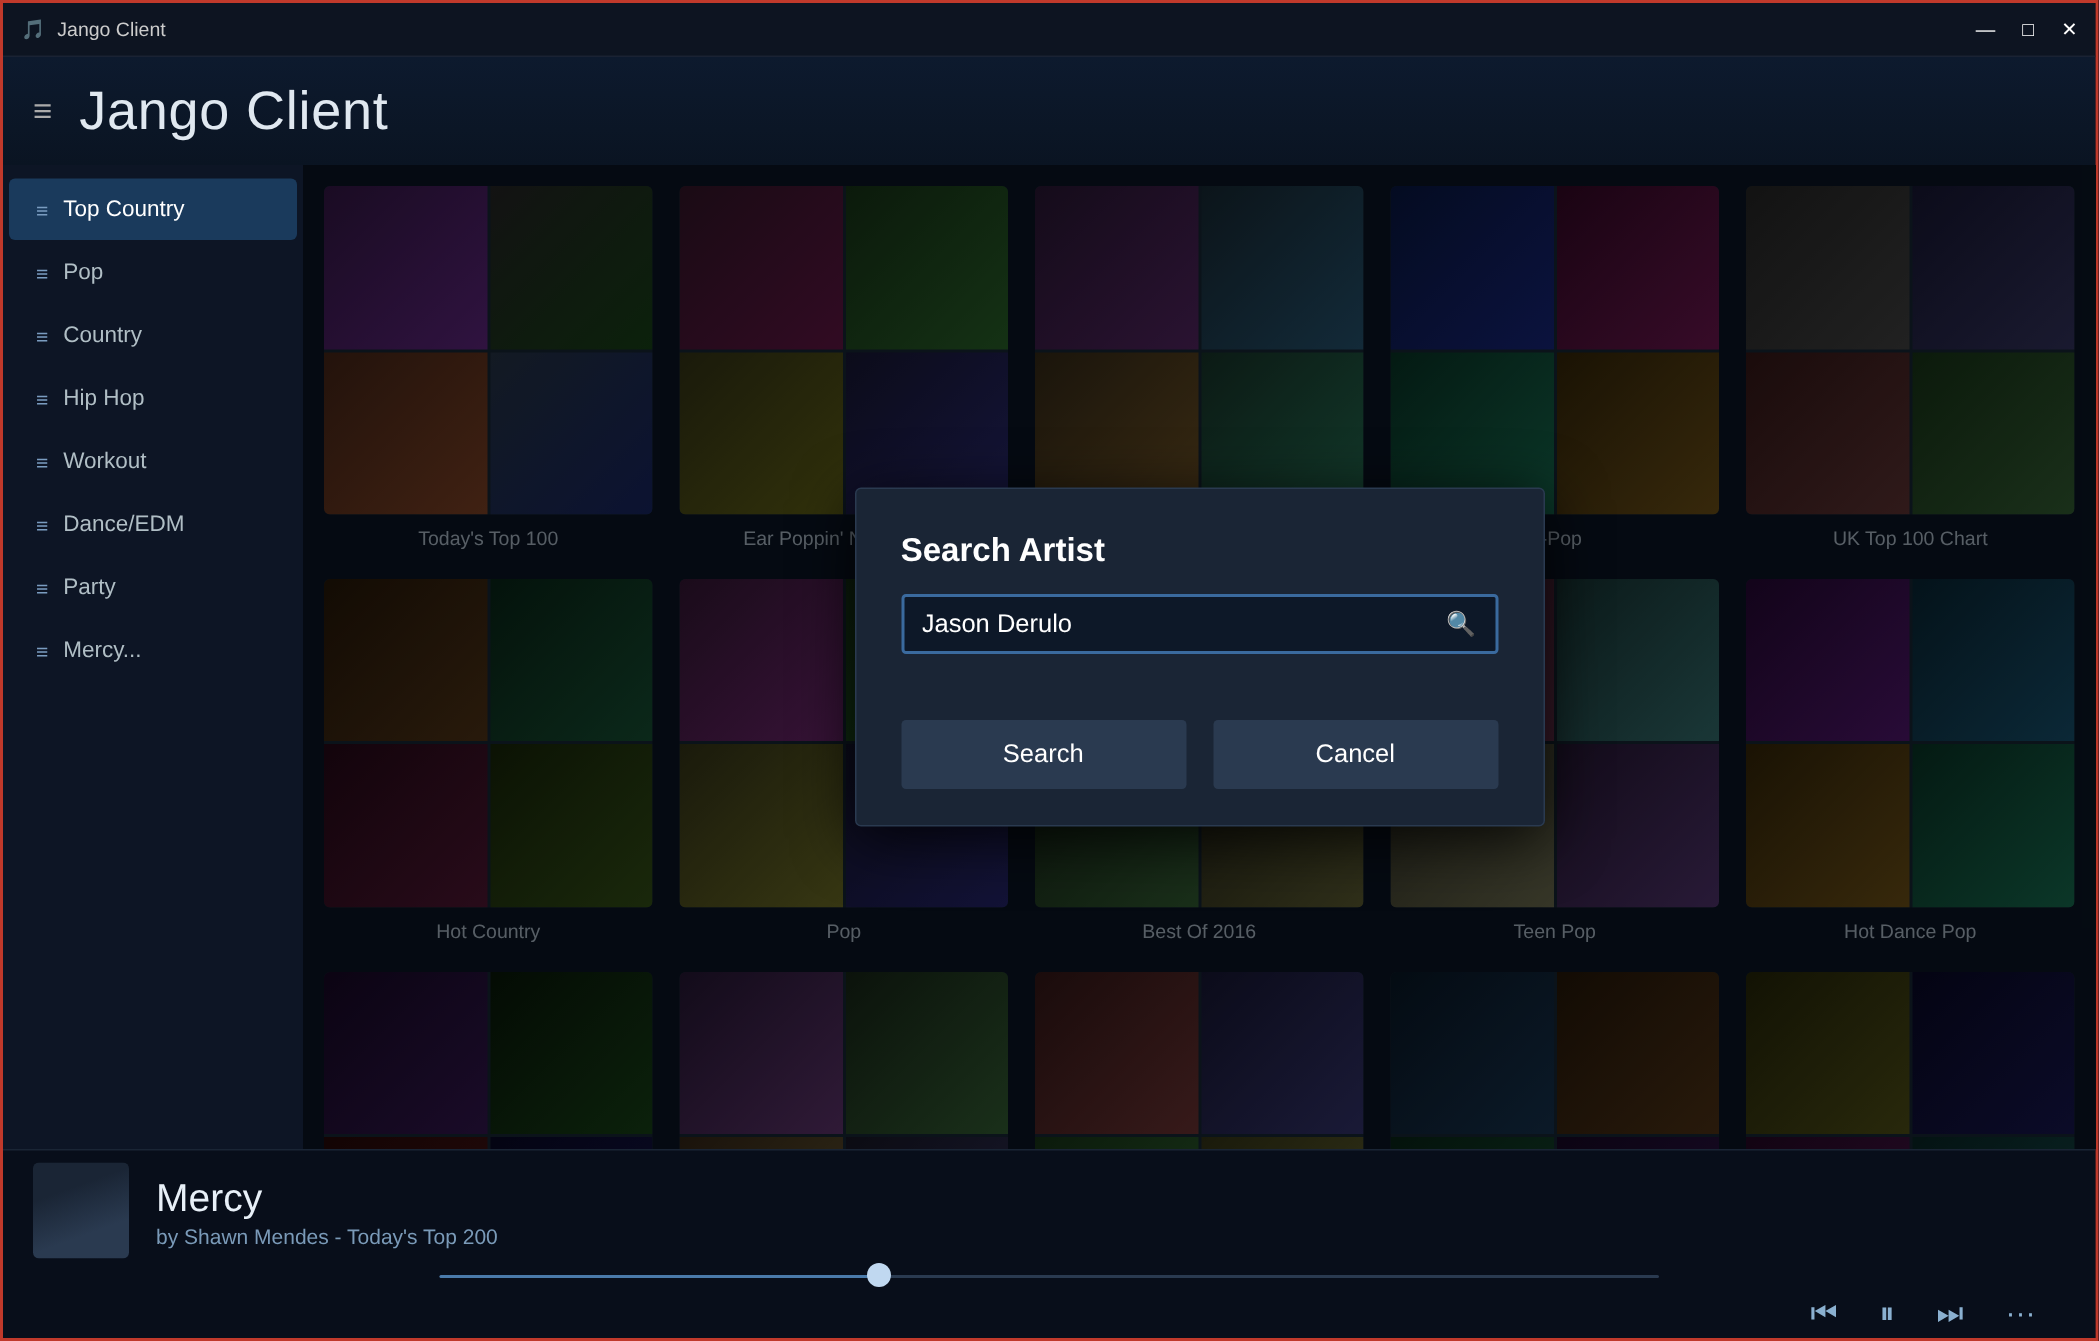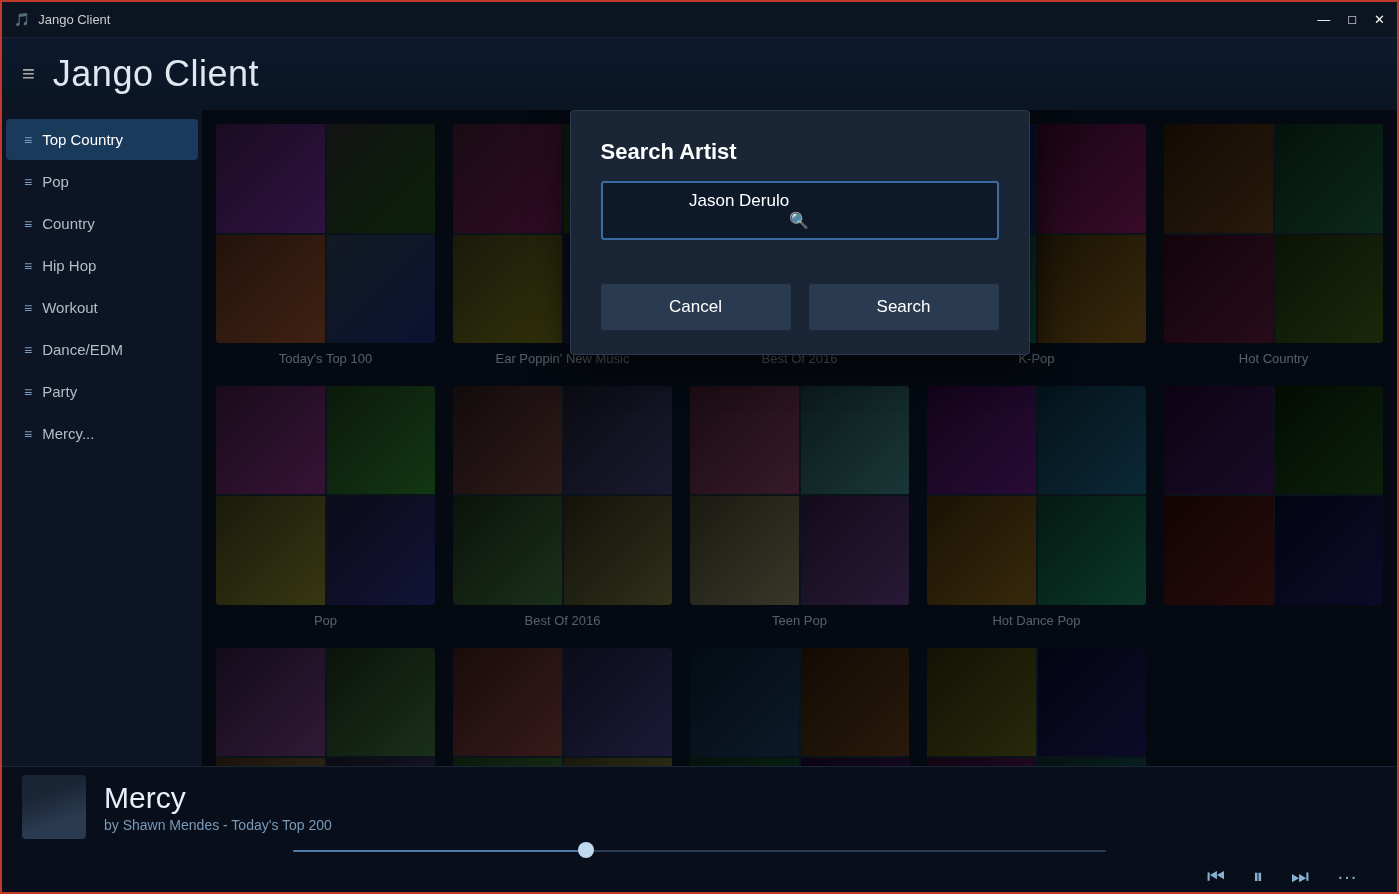--- a/index.html
+++ b/index.html
@@ -145,21 +145,21 @@
       color: #c0d0e0;
       line-height: 1.3;
     }
 
     
     .overlay {
       position: absolute;
       top: 0; left: 0; right: 0; bottom: 0;
       background: rgba(0,0,0,0.55);
       display: flex;
-      align-items: flex-start;
+      align-items: center;
       justify-content: center;
       z-index: 100;
     }
 
     .modal {
       background: #1a2535;
       border: 1px solid #2a3a50;
       border-radius: 4px;
       padding: 28px 30px 24px;
       width: 460px;
@@ -172,21 +172,20 @@
       margin-bottom: 16px;
     }
     .search-input-wrap {
       display: flex;
       align-items: center;
       background: #0d1828;
       border: 2px solid #3a6a9e;
       border-radius: 3px;
       padding: 8px 12px;
       margin-bottom: 44px;
-      flex-direction: column;
     }
     .search-input {
       flex: 1;
       background: none;
       border: none;
       outline: none;
       color: #fff;
       font-size: 17px;
     }
     .search-icon-input {
@@ -235,21 +234,21 @@
       align-items: center;
       justify-content: center;
       flex-shrink: 0;
     }
     .album-thumb-inner {
       width: 100%;
       height: 100%;
       background: linear-gradient(160deg, #1a2535 30%, #2a3a50 70%);
     }
     .track-info .track-name {
-      font-size: 30px;
+      font-size: 26px;
       font-weight: 300;
       color: #e8f0f8;
     }
     .track-info .track-artist {
       font-size: 14px;
       color: #7a9ab8;
       margin-top: 2px;
     }
 
     .progress-bar-wrap {
@@ -396,20 +395,29 @@
       <div class="station-card">
         <div class="card-images">
           <div class="card-img" style="background:linear-gradient(135deg,#0a1a4a,#1a2a8a)"></div>
           <div class="card-img" style="background:linear-gradient(135deg,#3a0a2a,#7a1a5a)"></div>
           <div class="card-img" style="background:linear-gradient(135deg,#0a3a2a,#1a7a5a)"></div>
           <div class="card-img" style="background:linear-gradient(135deg,#3a2a0a,#7a5a1a)"></div>
         </div>
         <div class="card-label">K-Pop</div>
       </div>
 
+      <div class="station-card">
+        <div class="card-images">
+          <div class="card-img" style="background:linear-gradient(135deg,#2a2a2a,#4a4a4a)"></div>
+          <div class="card-img" style="background:linear-gradient(135deg,#1a1a3a,#3a3a6a)"></div>
+          <div class="card-img" style="background:linear-gradient(135deg,#3a1a1a,#6a3a3a)"></div>
+          <div class="card-img" style="background:linear-gradient(135deg,#1a3a1a,#3a6a3a)"></div>
+        </div>
+        <div class="card-label">UK Top 100 Chart</div>
+      </div>
 
       <div class="station-card">
         <div class="card-images">
           <div class="card-img" style="background:linear-gradient(135deg,#2a1a0a,#5a3a1a)"></div>
           <div class="card-img" style="background:linear-gradient(135deg,#0a2a1a,#1a5a3a)"></div>
           <div class="card-img" style="background:linear-gradient(135deg,#2a0a1a,#5a1a3a)"></div>
           <div class="card-img" style="background:linear-gradient(135deg,#1a2a0a,#3a5a1a)"></div>
         </div>
         <div class="card-label">Hot Country</div>
       </div>
@@ -507,22 +515,22 @@
     </div>
 
     <div class="overlay">
       <div class="modal">
         <div class="modal-title">Search Artist</div>
         <div class="search-input-wrap">
           <input class="search-input" type="text" value="Jason Derulo" style="">
           <span class="search-icon-input">🔍</span>
         </div>
         <div class="modal-buttons">
+          <button class="modal-btn">Search</button>
           <button class="modal-btn">Cancel</button>
-          <button class="modal-btn">Search</button>
         </div>
       </div>
     </div>
 
   </div>
 </div>
 
 <div class="now-playing">
   <div class="now-playing-top">
     <div class="album-thumb">

